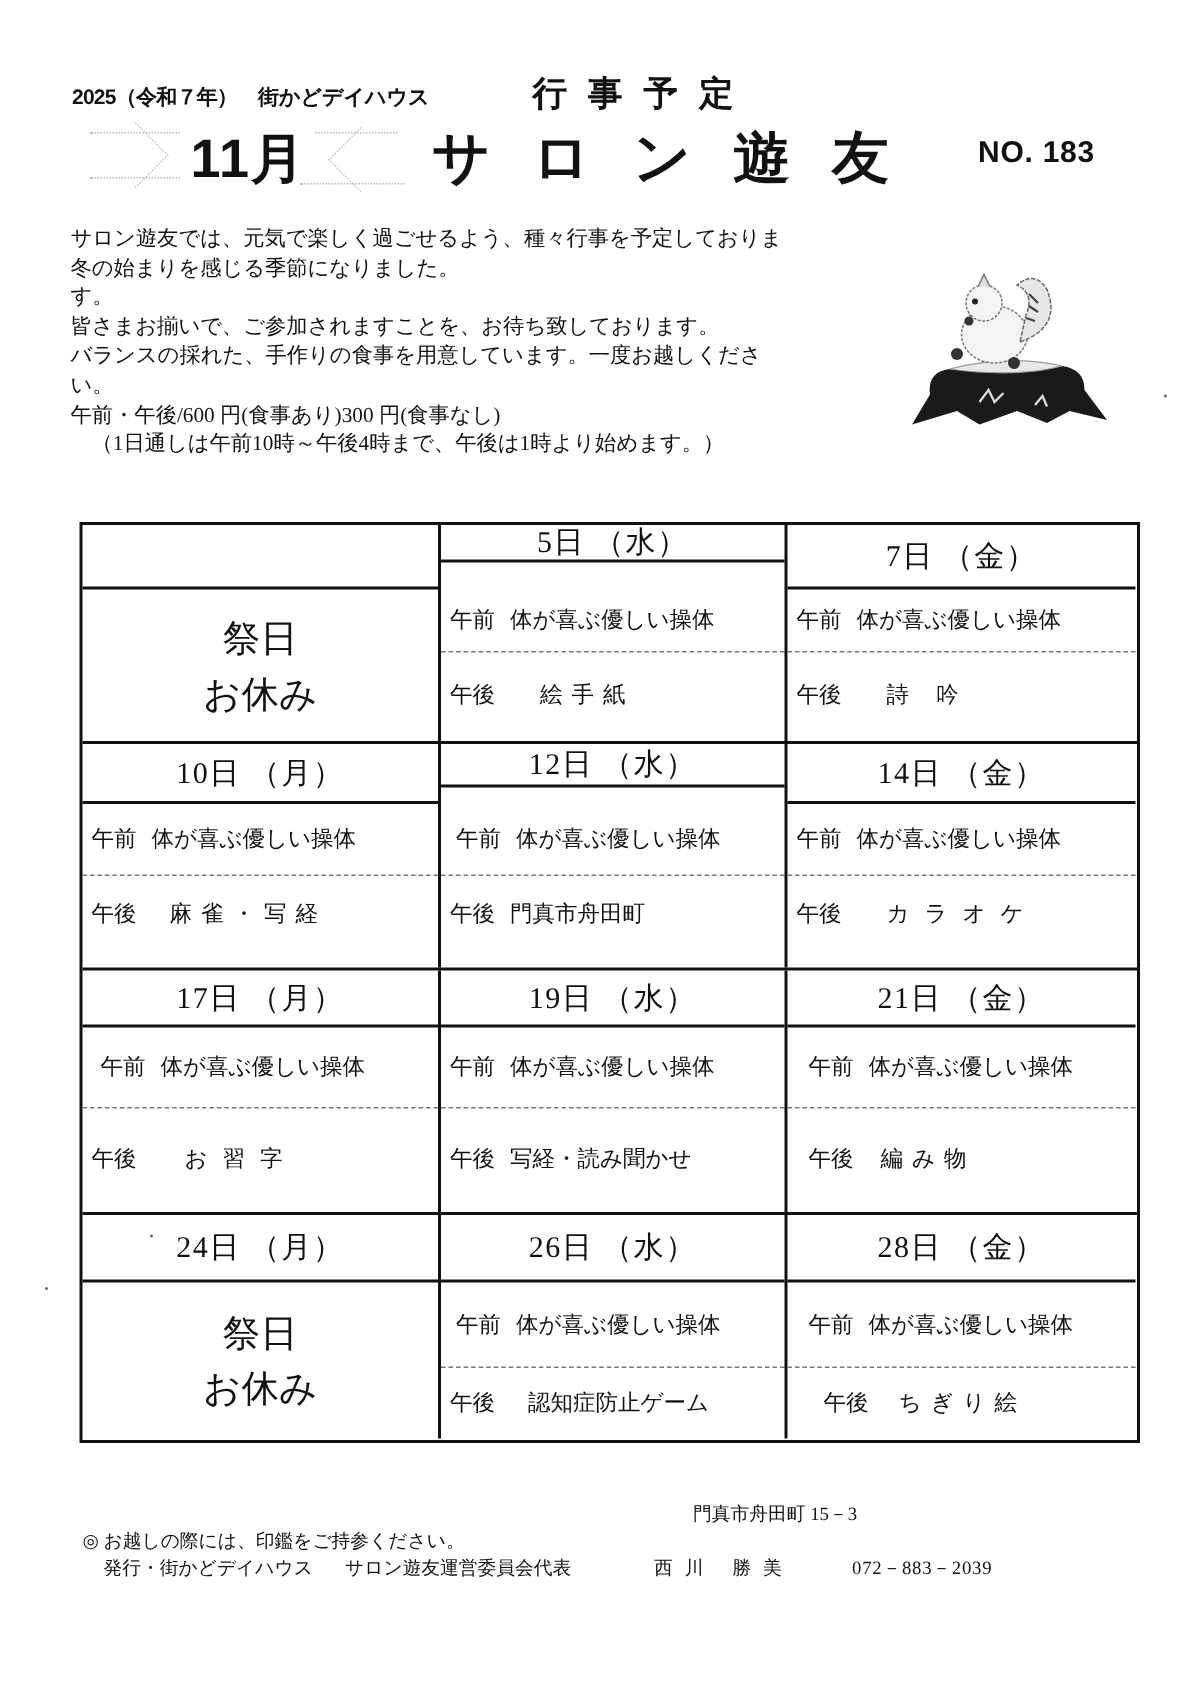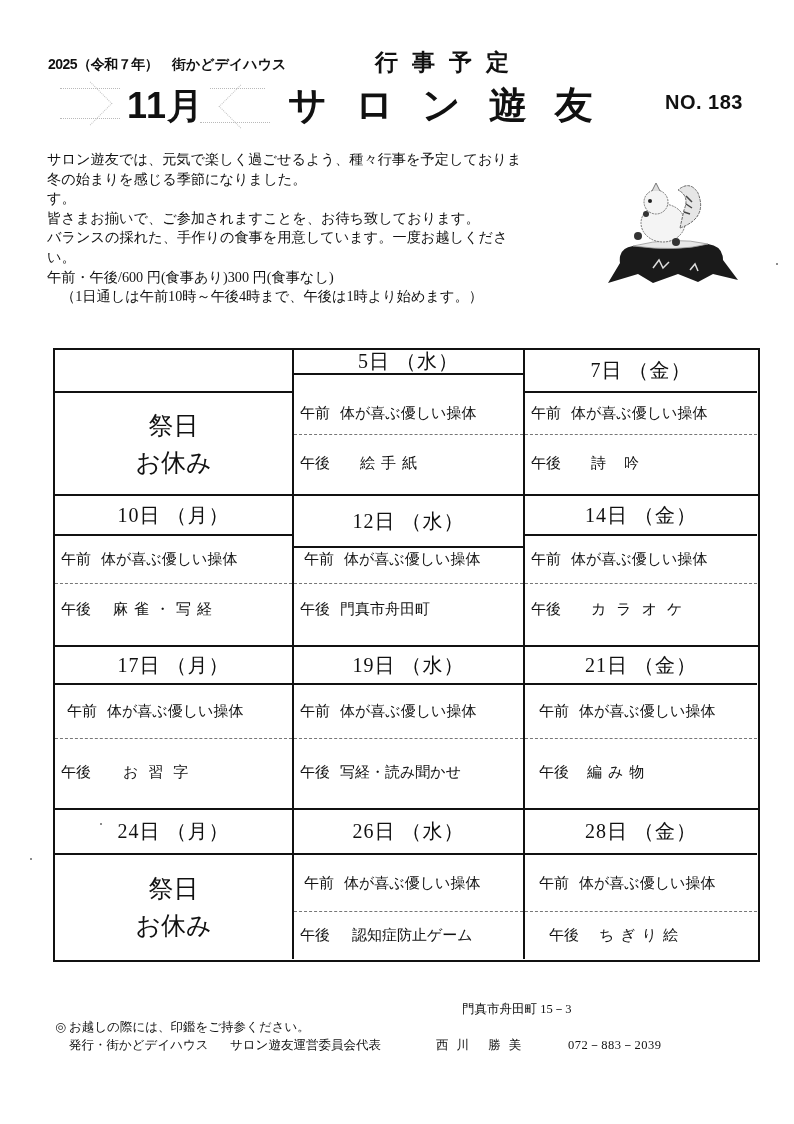--- a/index.html
+++ b/index.html
@@ -25,39 +25,37 @@
       font-family: "Liberation Sans", "DejaVu Sans", sans-serif;
     }
     .hdr-org {
       left: 172px; top: 56px;
       font-size: 14px; font-weight: bold;
     }
     .hdr-kind {
       left: 355px; top: 47px;
       font-size: 23px; font-weight: bold;
       letter-spacing: 14px;
-      margin-left: 20px;
     }
     .hdr-month {
       left: 127px; top: 82px;
       font-size: 36px; font-weight: bold;
       letter-spacing: 1px;
       font-family: "Liberation Sans", "DejaVu Sans", sans-serif;
     }
     .hdr-title {
       left: 288px; top: 80px;
       font-size: 38px; font-weight: bold;
       letter-spacing: 28px;
     }
     .hdr-no {
       left: 652px; top: 91px;
       font-size: 20px; font-weight: bold;
       font-family: "Liberation Sans", "DejaVu Sans", sans-serif;
       letter-spacing: 0.5px;
-      margin-left: 13px;
     }
     .deco-dots {
       position: absolute;
       border-top: 1px dotted #b9b9b9;
     }
     .deco-chevron {
       position: absolute;
       width: 30px; height: 30px;
       border-right: 1px dotted #c4c4c4;
       border-bottom: 1px dotted #c4c4c4;
@@ -252,21 +250,21 @@
       <div class="am-row" style="top:40px;height:48px;">
         <span class="slot-label">午前</span>
         <span>体が喜ぶ優しい操体</span>
       </div>
       <div class="pm-row" style="top:88px;height:50px;">
         <span class="slot-label">午後</span>
         <span class="pm-act spaced" style="padding-left:12px;">麻雀・写経</span>
       </div>
     </div>
     <div class="col c1">
-      <div class="day-head" style="height:52px;">12日 （水）</div>
+      <div class="day-head" style="height:29px;">12日 （水）</div>
       <div class="am-row" style="top:40px;height:48px;padding-left:10px;">
         <span class="slot-label">午前</span>
         <span>体が喜ぶ優しい操体</span>
       </div>
       <div class="pm-row" style="top:88px;height:50px;">
         <span class="slot-label">午後</span>
         <span class="pm-act">門真市舟田町</span>
       </div>
     </div>
     <div class="col c2">

